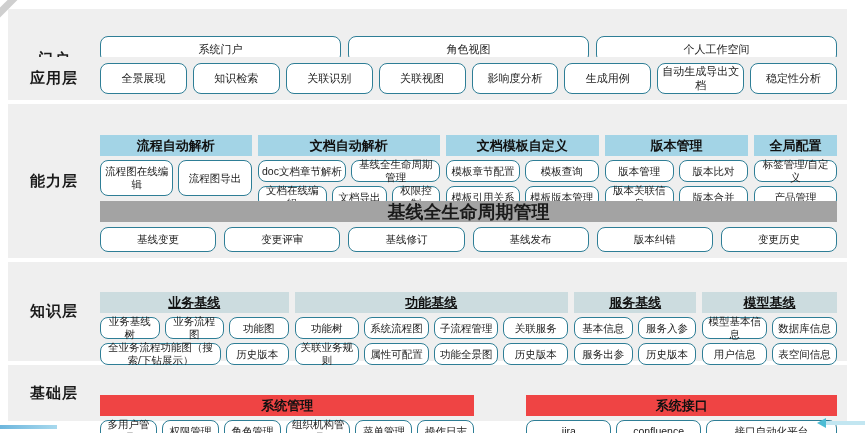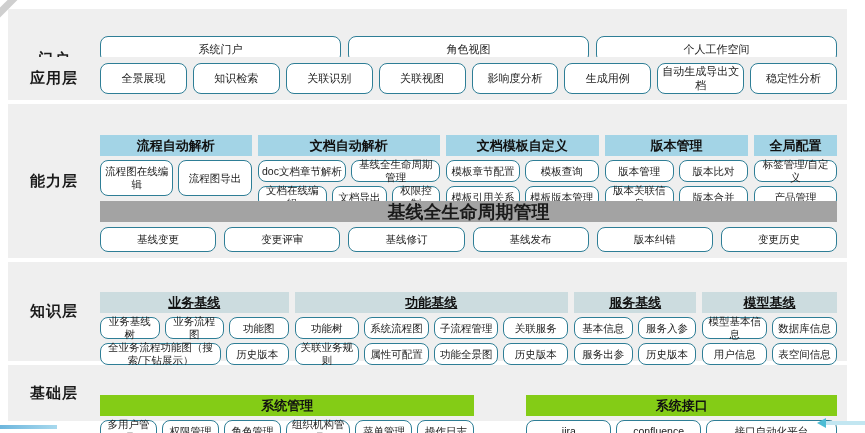--- a/index.html
+++ b/index.html
@@ -27,21 +27,21 @@
   .cols{display:flex;gap:6px;width:100%;flex:1;min-height:0;margin-top:24px;}
   .band-foundation .cols{gap:52px;}
   .col{display:flex;flex-direction:column;gap:4px;min-width:0;}
   .c-2-0{flex:152 1 0;}.c-2-1{flex:183 1 0;}.c-2-2{flex:153 1 0;}.c-2-3{flex:144 1 0;}.c-2-4{flex:83 1 0;}
   .c-3-0{flex:193 1 0;}.c-3-1{flex:280 1 0;}.c-3-2{flex:125 1 0;}.c-3-3{flex:138 1 0;}
   .c-4-0{flex:375 1 0;}.c-4-1{flex:311 1 0;}
   .group-header{height:21px;flex:0 0 21px;display:flex;align-items:center;justify-content:center;
                 font-weight:bold;font-size:13px;color:#111111;}
   .hdr-blue{background:#a3d4e6;}
   .hdr-pale{background:#ccdcdf;text-decoration:underline;}
-  .hdr-teal{background:#84cc16;}
+  .hdr-teal{background:#ef4444;}
   .grp-row{display:flex;gap:5px;flex:1;min-height:22px;}
   .grp-row .btn{flex:1;}
   .c-2-1 .grp-row:last-child .btn:nth-child(1){flex:1.3;}
   .c-2-1 .grp-row:last-child .btn:nth-child(3){flex:0.85;}
   .c-3-0 .grp-row:last-child .btn:first-child{flex:2.08;}
   .c-4-0 .grp-row .btn:nth-child(4){flex:1.15;border-radius:9px;}
   .c-4-1 .grp-row .btn:nth-child(3){flex:1.6;}
   .baseline-hdr{height:21px;flex:0 0 21px;display:flex;align-items:center;justify-content:center;
                 font-weight:bold;font-size:18px;background:#a3a3a3;}
   .baseline-row{display:flex;gap:8px;flex:0 0 25px;}

